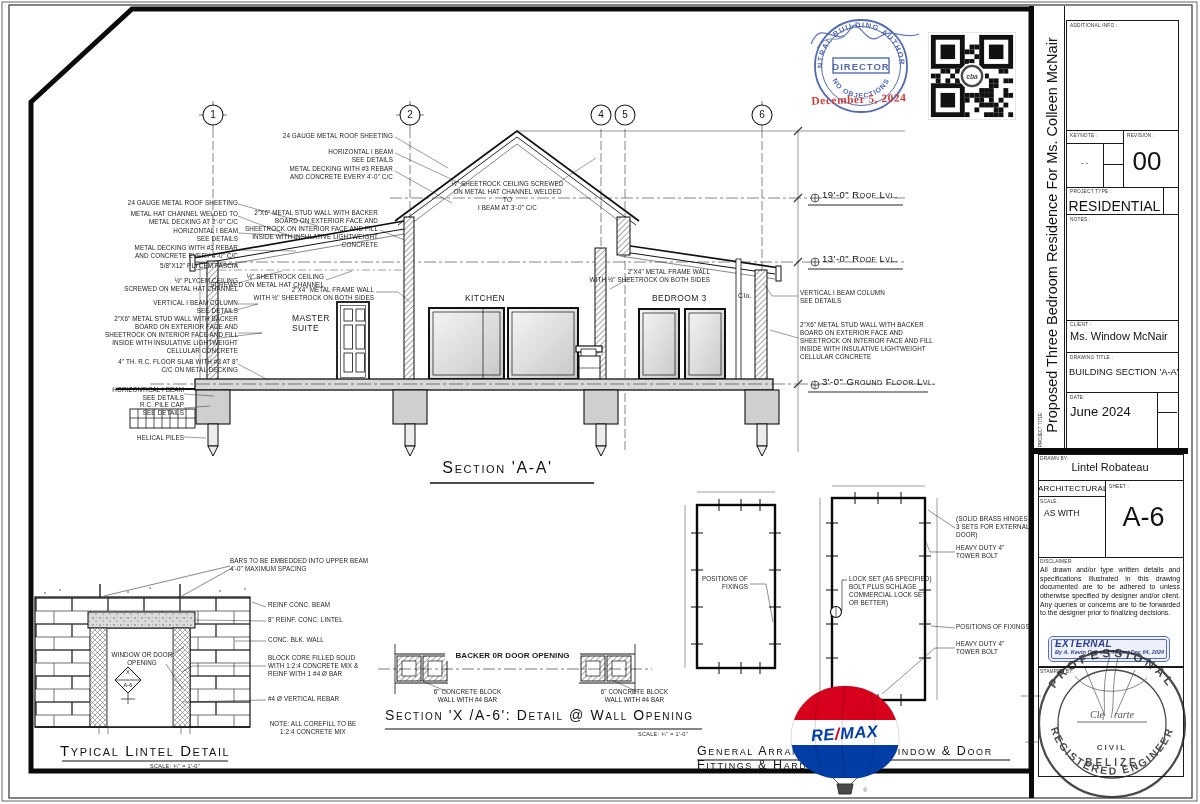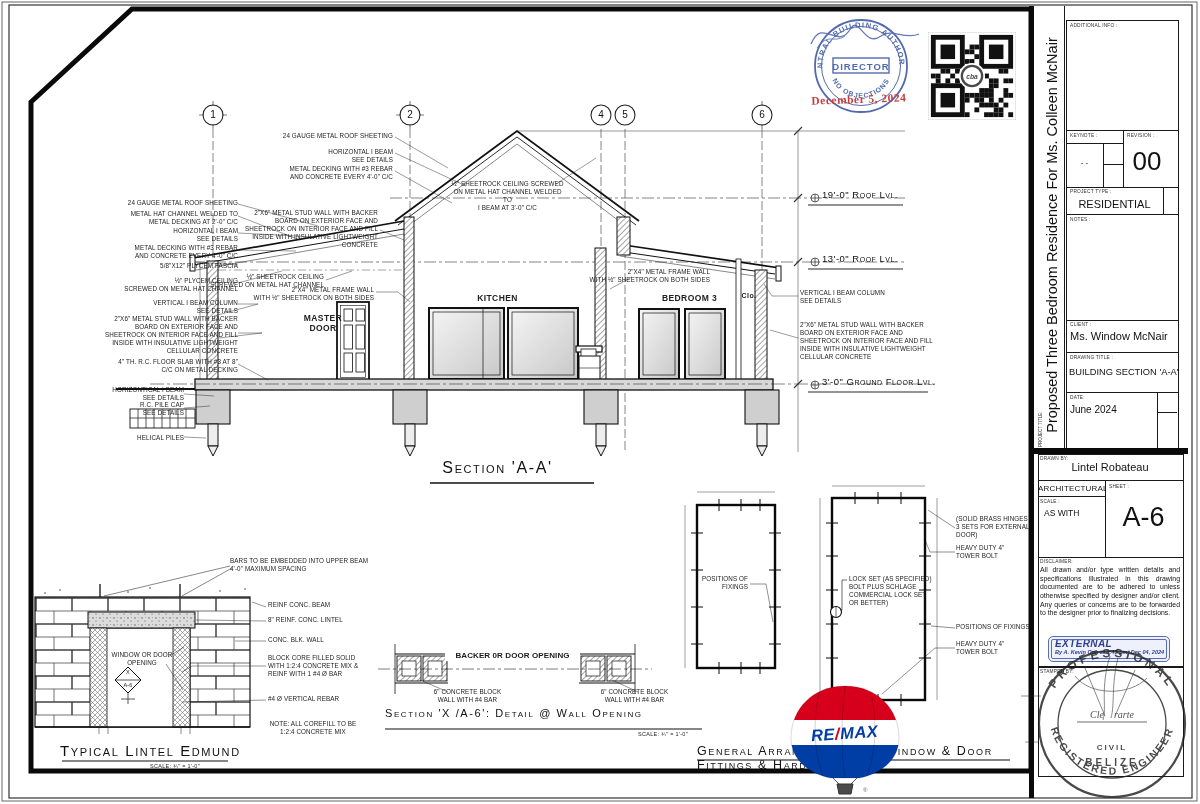--- a/index.html
+++ b/index.html
@@ -1,21 +1,21 @@
 <!DOCTYPE html>
 <html><head>
 <meta charset="utf-8">
 <style>
   html,body{margin:0;padding:0;background:#e8e8e8;font-family:"Liberation Sans",sans-serif;}
   .page{position:relative;width:1200px;height:804px;background:#ffffff;overflow:hidden;}
   svg{position:absolute;left:0;top:0;}
   .a{position:absolute;font-size:6.3px;line-height:1.27;color:#1b1b1b;white-space:pre-line;letter-spacing:.1px;}
   .ar{text-align:right;} .ac{text-align:center;}
   .lvl{position:absolute;font-size:9.5px;font-variant:small-caps;letter-spacing:.5px;color:#111;white-space:nowrap;}
-  .room{position:absolute;font-weight:700;font-size:8.5px;letter-spacing:.4px;color:#222;text-align:center;white-space:pre-line;}
+  .room{position:absolute;font-weight:400;font-size:8.5px;letter-spacing:.4px;color:#222;text-align:left;white-space:pre-line;}
   .dtitle{position:absolute;font-variant:small-caps;letter-spacing:1.6px;color:#111;white-space:pre-line;line-height:1.15;}
   .scale{position:absolute;font-size:5.5px;color:#222;letter-spacing:.3px;}
   .gnum{position:absolute;width:20px;text-align:center;font-size:10px;color:#111;}
   .tbox{position:absolute;border:1px solid #1a1a1a;background:#fff;}
   .cap{position:absolute;font-size:4.8px;color:#333;letter-spacing:.2px;white-space:nowrap;}
   .val{position:absolute;color:#111;white-space:nowrap;}
   .vtitle{position:absolute;left:1044px;top:447px;transform-origin:0 0;transform:rotate(-90deg);
           width:424px;text-align:center;font-size:14.5px;color:#111;white-space:nowrap;}
   .vcap{position:absolute;left:1038px;top:447px;transform-origin:0 0;transform:rotate(-90deg);
         font-size:4.5px;color:#333;white-space:nowrap;}
@@ -365,21 +365,21 @@
 
 <div class="a" style="left:800px;top:289px;">VERTICAL I BEAM COLUMN
 SEE DETAILS</div>
 <div class="a" style="left:800px;top:321px;">2"X6" METAL STUD WALL WITH BACKER
 BOARD ON EXTERIOR FACE AND
 SHEETROCK ON INTERIOR FACE AND FILL
 INSIDE WITH INSULATIVE LIGHTWEIGHT
 CELLULAR CONCRETE</div>
 
 <div class="room" style="left:292px;top:313px;width:62px;">MASTER
-DOOR</div>
+SUITE</div>
 <div class="room" style="left:465px;top:293px;width:65px;">KITCHEN</div>
 <div class="room" style="left:652px;top:293px;width:75px;">BEDROOM 3</div>
 <div class="room" style="left:738px;top:292px;width:22px;font-size:7px;">Clo.</div>
 
 <div class="lvl" style="left:822px;top:189px;">19'-0" Roof Lvl.</div>
 <div class="lvl" style="left:822px;top:253px;">13'-0" Roof Lvl.</div>
 <div class="lvl" style="left:822px;top:376px;">3'-0" Ground Floor Lvl.</div>
 
 <div class="dtitle ac" style="left:400px;top:459px;width:195px;font-size:16px;text-align:center;">Section 'A-A'</div>
 
@@ -391,29 +391,29 @@
 <div class="a" style="left:268px;top:654px;">BLOCK CORE FILLED SOLID
 WITH 1:2:4 CONCRETE MIX &amp;
 REINF WITH 1 #4 Ø BAR</div>
 <div class="a" style="left:268px;top:695px;">#4 Ø VERTICAL REBAR</div>
 <div class="a ac" style="left:262px;top:720px;width:102px;">NOTE: ALL COREFILL TO BE
 1:2:4 CONCRETE MIX</div>
 <div class="a ac" style="left:106px;top:651px;width:72px;">WINDOW OR DOOR
 OPENING</div>
 <div class="a ac" style="left:122px;top:669px;width:12px;font-size:5.5px;">X</div>
 <div class="a ac" style="left:118px;top:682px;width:20px;font-size:5.5px;">A-6</div>
-<div class="dtitle" style="left:60px;top:742px;font-size:15px;">Typical Lintel Edmund</div>
+<div class="dtitle" style="left:60px;top:742px;font-size:15px;">Typical Lintel Detail</div>
 <div class="scale" style="left:150px;top:763px;">SCALE: ¾" = 1'-0"</div>
 
 <div class="a ac" style="left:445px;top:651px;width:135px;font-size:8px;font-weight:bold;background:#fff;">BACKER 0R DOOR OPENING</div>
 <div class="a ac" style="left:425px;top:688px;width:85px;">6" CONCRETE BLOCK
 WALL WITH #4 BAR</div>
 <div class="a ac" style="left:592px;top:688px;width:85px;">6" CONCRETE BLOCK
 WALL WITH #4 BAR</div>
-<div class="dtitle" style="left:385px;top:707px;font-size:11px;">Section 'X /A-6': Detail @ Wall Opening</div>
+<div class="dtitle" style="left:385px;top:707px;font-size:14px;">Section 'X /A-6': Detail @ Wall Opening</div>
 <div class="scale" style="left:638px;top:731px;">SCALE: ¾" = 1'-0"</div>
 
 <div class="a ar" style="right:452px;top:575px;">POSITIONS OF
 FIXINGS</div>
 <div class="a" style="left:956px;top:515px;">(SOLID BRASS HINGES
 3 SETS FOR EXTERNAL
 DOOR)</div>
 <div class="a" style="left:956px;top:544px;">HEAVY DUTY 4"
 TOWER BOLT</div>
 <div class="a" style="left:849px;top:575px;">LOCK SET (AS SPECIFIED)
@@ -440,36 +440,36 @@
 <div style="position:absolute;left:1103px;top:164px;width:20px;height:0;border-top:1px solid #1a1a1a;"></div>
 <div class="val ac" style="left:1068px;top:158px;width:33px;font-size:8px;text-align:center;">- -</div>
 
 <div class="tbox" style="left:1123px;top:130px;width:54px;height:57px;"></div>
 <div class="cap" style="left:1127px;top:133px;">REVISION :</div>
 <div class="val ac" style="left:1123px;top:146px;width:48px;font-size:26px;text-align:center;">00</div>
 
 <div class="tbox" style="left:1066px;top:187px;width:111px;height:27px;"></div>
 <div class="cap" style="left:1070px;top:189px;">PROJECT TYPE :</div>
 <div style="position:absolute;left:1163px;top:187px;width:0;height:27px;border-left:1px solid #1a1a1a;"></div>
-<div class="val ac" style="left:1066px;top:198px;width:97px;font-size:11px;text-align:center;">RESIDENTIAL</div>
+<div class="val ac" style="left:1066px;top:198px;width:97px;font-size:14px;text-align:center;">RESIDENTIAL</div>
 
 <div class="tbox" style="left:1066px;top:214px;width:111px;height:106px;"></div>
 <div class="cap" style="left:1070px;top:217px;">NOTES :</div>
 
 <div class="tbox" style="left:1066px;top:320px;width:111px;height:32px;"></div>
 <div class="cap" style="left:1070px;top:322px;">CLIENT :</div>
 <div class="val" style="left:1070px;top:330px;font-size:11px;">Ms. Window McNair</div>
 
 <div class="tbox" style="left:1066px;top:352px;width:111px;height:40px;"></div>
 <div class="cap" style="left:1070px;top:355px;">DRAWING TITLE :</div>
 <div class="val" style="left:1069px;top:367px;font-size:9.3px;">BUILDING SECTION 'A-A'</div>
 
 <div class="tbox" style="left:1066px;top:392px;width:111px;height:56px;"></div>
 <div class="cap" style="left:1070px;top:395px;">DATE:</div>
-<div class="val" style="left:1070px;top:404px;font-size:10px;">June 2024</div>
+<div class="val" style="left:1070px;top:404px;font-size:13px;">June 2024</div>
 <div style="position:absolute;left:1157px;top:392px;width:0;height:56px;border-left:1px solid #1a1a1a;"></div>
 <div style="position:absolute;left:1157px;top:412px;width:20px;height:0;border-top:1px solid #1a1a1a;"></div>
 
 <div class="thick" style="left:1032px;top:448px;width:156px;height:6px;"></div>
 
 <div class="tbox" style="left:1038px;top:454px;width:144px;height:26px;"></div>
 <div class="cap" style="left:1040px;top:456px;">DRAWN BY:</div>
 <div class="val ac" style="left:1038px;top:461px;width:144px;font-size:11px;text-align:center;">Lintel Robateau</div>
 
 <div class="tbox" style="left:1038px;top:480px;width:67px;height:77px;"></div>

